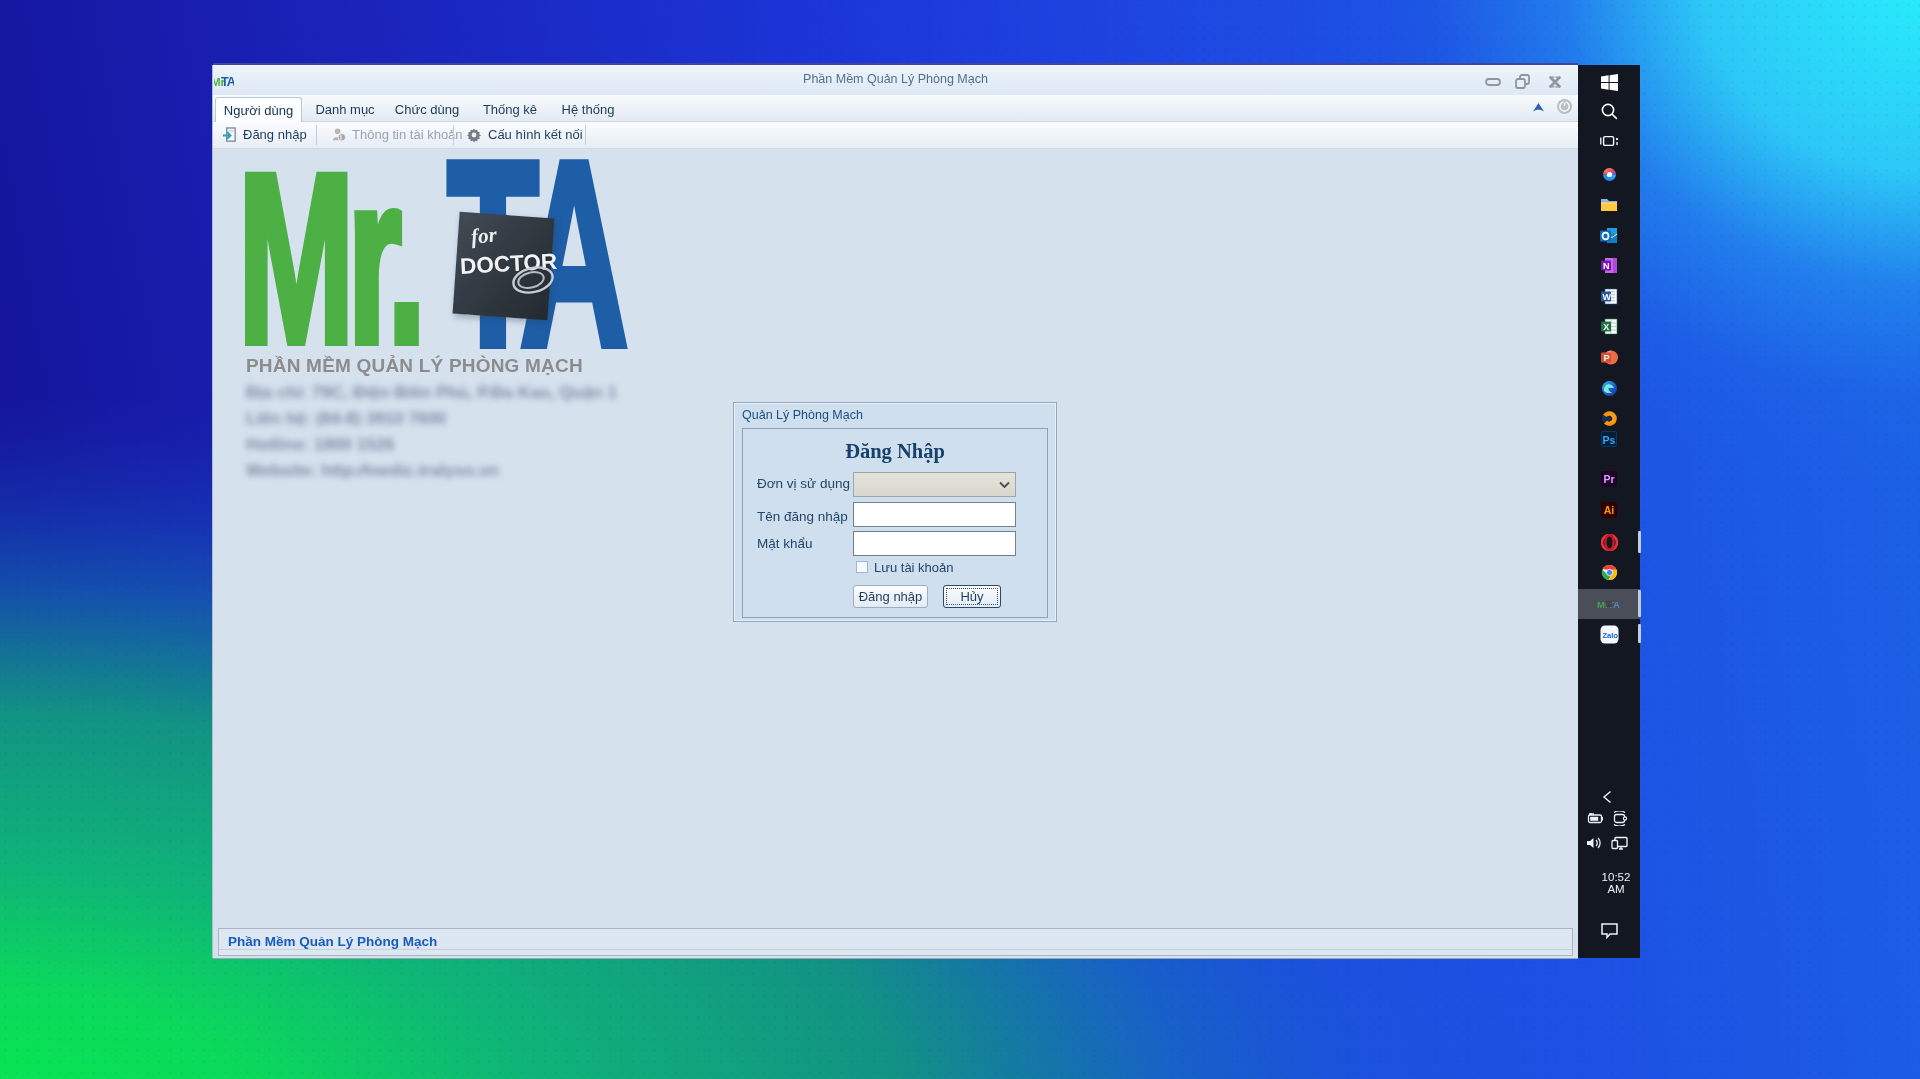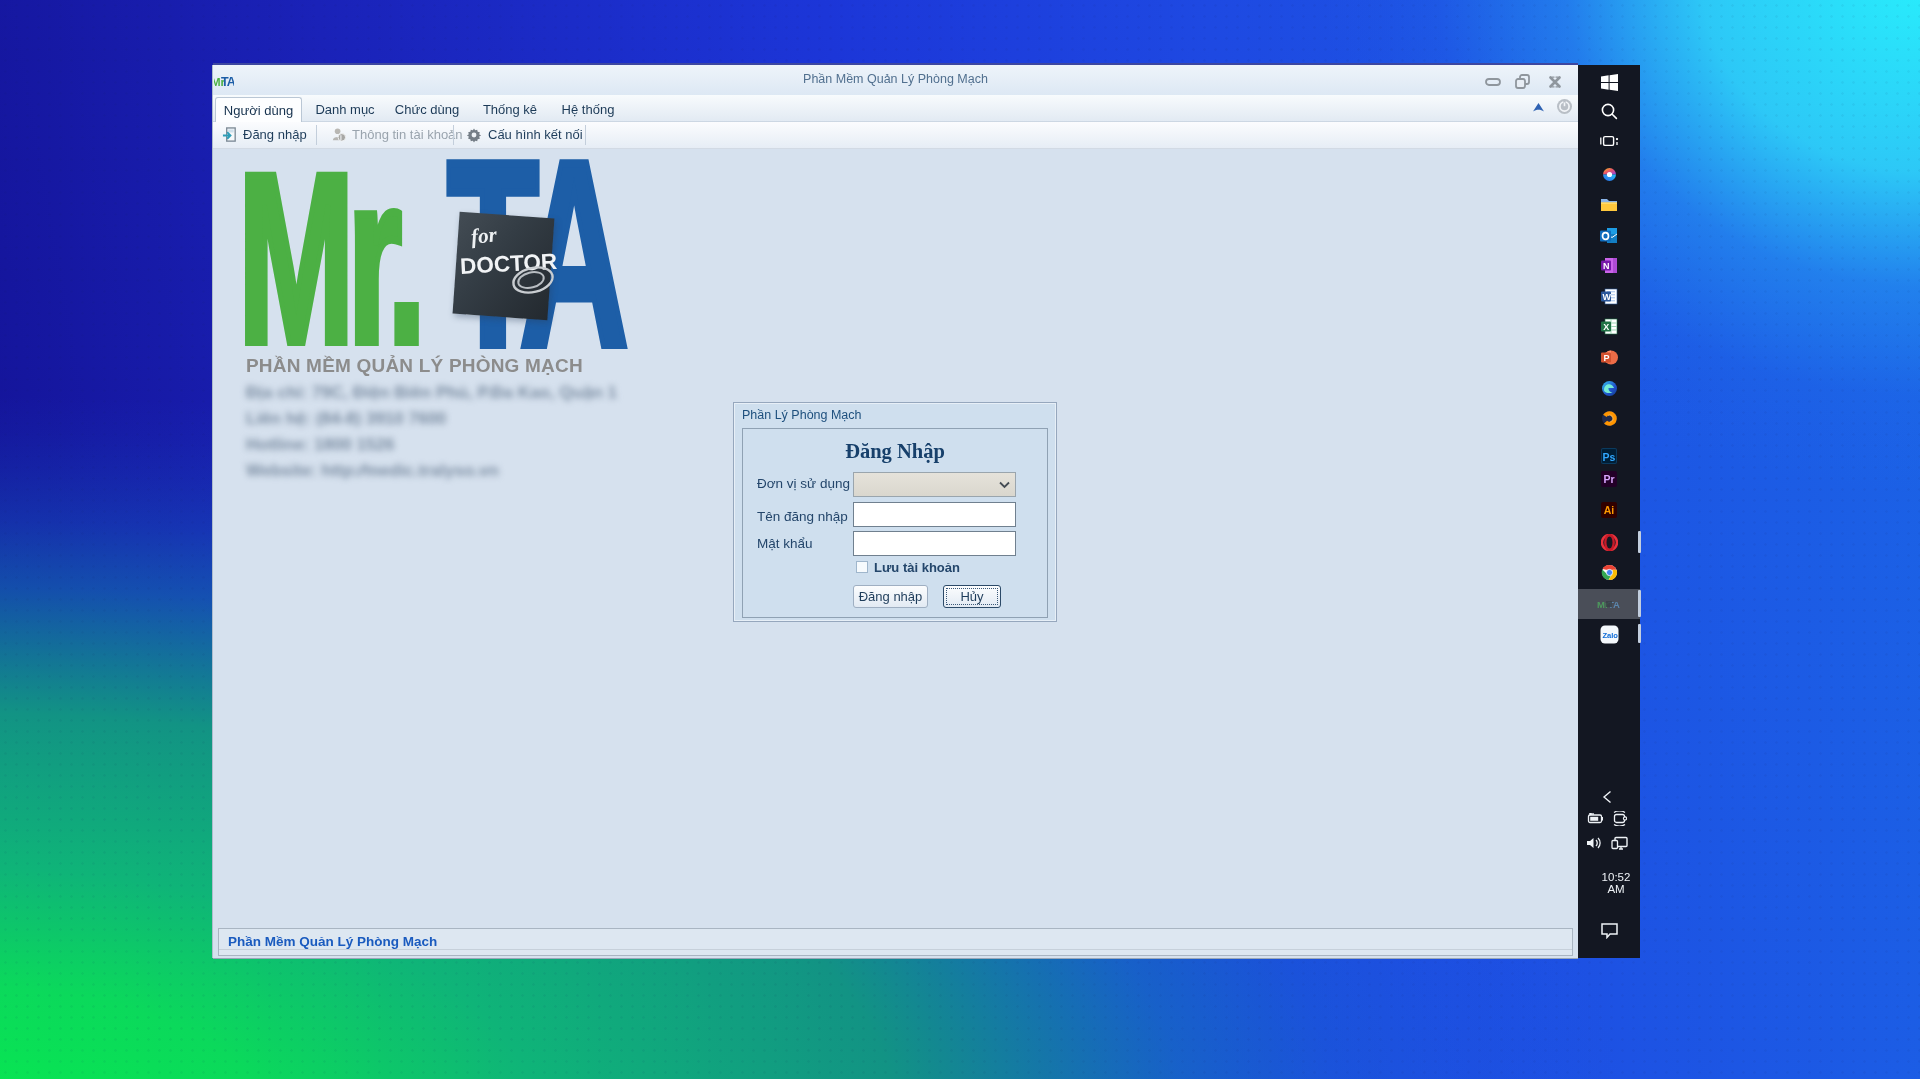--- a/index.html
+++ b/index.html
@@ -85,21 +85,21 @@
   border:1px solid #8fa1b3;
 }
 .dlg-title { position:absolute; left:0; width:100%; top:11px; text-align:center; font-family:"Liberation Serif",serif; font-weight:bold; font-size:20.5px; color:#17406b; }
 .dlg-label { position:absolute; left:14px; font-size:13.5px; color:#24466b; }
 .combo {
   position:absolute; left:110px; top:43px; width:163px; height:25px;
   background:linear-gradient(#e5e2da, #dad7ce); border:1px solid #9aa5ad;
 }
 .dlg-input { position:absolute; left:110px; width:163px; height:25px; background:#fff; border:1px solid #70808f; }
 .checkbox { position:absolute; left:113px; top:132px; width:12px; height:12px; background:#f6fafd; border:1px solid #9fb6cc; }
-.cb-label { position:absolute; left:131px; top:131px; font-size:13px; color:#24466b;font-weight:bold; }
+.cb-label { position:absolute; left:131px; top:131px; font-size:13px; color:#24466b; }
 .dlg-btn {
   position:absolute; top:156px; height:23px; line-height:21px; text-align:center;
   font-size:13px; color:#1e3c5a;
   background:linear-gradient(#fcfdfe, #e2eaf3); border:1px solid #9fafc2; border-radius:3px;
 }
 .btn-huy { border:1px solid #2c4a68; }
 .btn-huy .focus { position:absolute; left:2px; top:2px; right:2px; bottom:2px; border:1px dotted #3a5878; }
 
 .statusbar {
   position:absolute; left:5px; top:863px; width:1355px; height:28px;
@@ -193,21 +193,21 @@
         <ellipse cx="21" cy="16" rx="13" ry="7.5" fill="none" stroke="#b8bdc2" stroke-width="2" transform="rotate(-14 21 16)"></ellipse>
       </svg>
       <div class="subtitle">PHẦN MỀM QUẢN LÝ PHÒNG MẠCH</div>
       <div class="contact">
         <div>Địa chỉ: 79C, Điện Biên Phủ, P.Đa Kao, Quận 1</div>
         <div>Liên hệ: (84-8) 3910 7600</div>
         <div>Hotline: 1800 1526</div>
         <div>Website: http:⁄⁄medic.tralyso.vn</div>
       </div>
       <div class="dialog">
-        <div class="caption">Phần Lý Phòng Mạch</div>
+        <div class="caption">Quản Lý Phòng Mạch</div>
         <div class="group">
           <div class="dlg-title">Đăng Nhập</div>
           <div class="dlg-label" style="top:47px;">Đơn vị sử dụng</div>
           <div class="combo">
             <svg style="position:absolute; right:5px; top:8px;" width="11" height="8" viewBox="0 0 11 8">
               <path d="M 1 1.5 L 5.5 6 L 10 1.5" fill="none" stroke="#444c54" stroke-width="1.8"></path>
             </svg>
           </div>
           <div class="dlg-label" style="top:80px;">Tên đăng nhập</div>
           <div class="dlg-input" style="top:73px;"></div>
@@ -341,21 +341,21 @@
     </div>
 
     <div class="ti" style="top:338px;">
       <svg width="17" height="17" viewBox="0 0 17 17">
         <circle cx="8.5" cy="8.5" r="7.5" fill="#1f2a4d"></circle>
         <circle cx="8.5" cy="8.5" r="5.3" fill="none" stroke="#ff9500" stroke-width="4.1" stroke-dasharray="26 8" stroke-dashoffset="0" transform="rotate(-150 8.5 8.5)"></circle>
         <circle cx="8.5" cy="8.5" r="3.4" fill="none" stroke="#ffb347" stroke-width="1.3" stroke-dasharray="12 10" transform="rotate(-120 8.5 8.5)" opacity="0.8"></circle>
       </svg>
     </div>
 
-    <div class="ti" style="top:369px;align-items:flex-end;">
+    <div class="ti" style="top:359px;">
         <div class="tile" style="background:#001e36; color:#31a8ff; border:1px solid #31a8ff33;">Ps</div>
       </div>
 
     <div class="ti" style="top:399px;">
         <div class="tile" style="background:#230028; color:#d9a6ff;">Pr</div>
       </div>
 
     <div class="ti" style="top:430px;">
         <div class="tile" style="background:#300000; color:#ff9a00;">Ai</div>
       </div>

